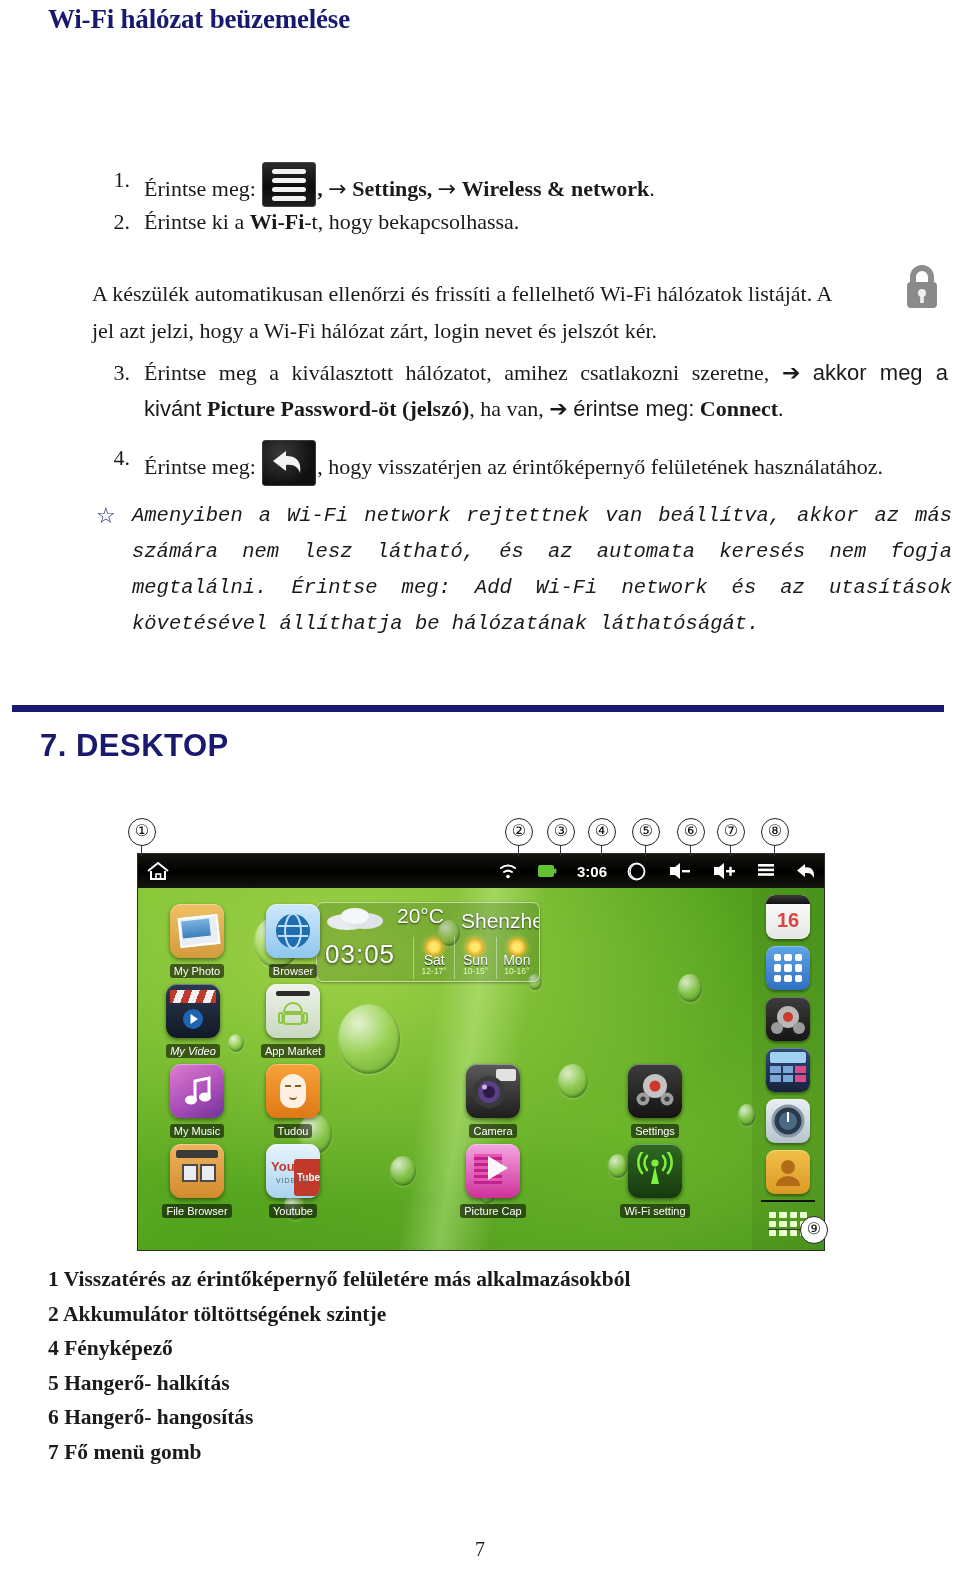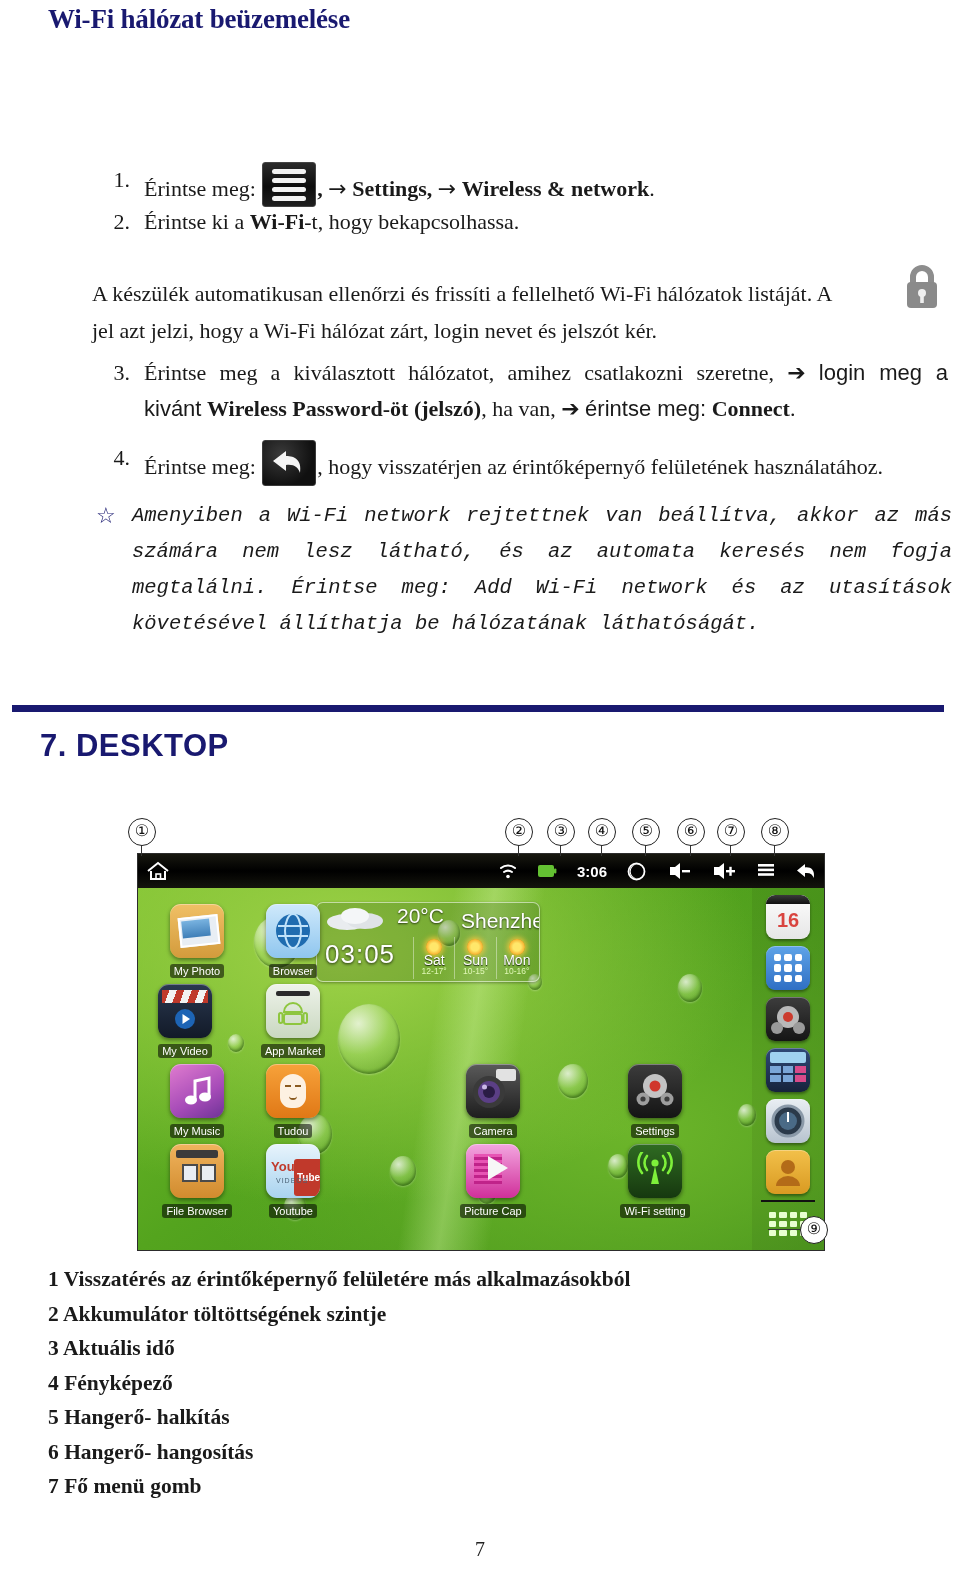--- a/index.html
+++ b/index.html
@@ -437,25 +437,25 @@
       <rect x="20.2" y="32" width="3.6" height="9" fill="#efefef"></rect>
     </svg>
   </div>
 
   <div class="step" id="step3">
     <span class="num">3.</span>
     <span class="body">
       <span style="display:block; text-align:justify; text-align-last:justify;">
         <span>Érintse meg a kiválasztott hálózatot, amihez csatlakozni szeretne,</span>
         <span class="arrow">➔</span>
-        <span class="sans">login meg a</span>
+        <span class="sans">akkor meg a</span>
       </span>
       <span style="display:block;">
         <span class="sans">kivánt</span>
-        <span class="serif-b">Wireless Password-öt (jelszó)</span><span>, ha van,</span>
+        <span class="serif-b">Picture Password-öt (jelszó)</span><span>, ha van,</span>
         <span class="arrow">➔</span>
         <span class="sans">érintse meg:</span>
         <span class="serif-b">Connect</span><span>.</span>
       </span>
     </span>
   </div>
 
   <div class="step" id="step4">
     <span class="num">4.</span>
     <span class="body">
@@ -684,21 +684,21 @@
       <div class="appgrid">
 
         <div class="app" style="left:22px; top:16px;">
           <div class="tile" style="background:linear-gradient(180deg,#f0c066 0%,#d39b3c 100%);">
             <div style="position:absolute;left:9px;top:12px;width:36px;height:26px;background:#e8eef4;border:2px solid #fff;transform:rotate(-6deg);"></div>
             <div style="position:absolute;left:12px;top:16px;width:28px;height:17px;background:linear-gradient(180deg,#79b3e0,#3f7fb8);transform:rotate(-6deg);"></div>
           </div>
           <span class="lbl">My Photo</span>
         </div>
 
-        <div class="app" style="left:10px; top:96px;">
+        <div class="app" style="left:18px; top:96px;font-style:italic;">
           <div class="tile" style="background:linear-gradient(180deg,#2a3850 0%,#121a28 100%);">
             <div style="position:absolute;left:4px;top:6px;right:4px;height:13px;background:repeating-linear-gradient(110deg,#c0392b 0 7px,#f2f2f2 7px 14px);"></div>
             <svg style="position:absolute;left:16px;top:24px;" width="22" height="22" viewBox="0 0 22 22">
               <circle cx="11" cy="11" r="10" fill="#1d64b5"></circle>
               <path d="M8.5 6 L16 11 L8.5 16 Z" fill="#fff"></path>
             </svg>
           </div>
           <span class="lbl">My Video</span>
         </div>
 
@@ -814,21 +814,20 @@
           <span class="lbl">Wi-Fi setting</span>
         </div>
 
       </div>
     </div>
   </div>
 
   <div class="legend">
     <div>1 Visszatérés az érintőképernyő felületére más alkalmazásokból</div>
     <div>2 Akkumulátor töltöttségének szintje</div>
-    <div>3 Aktuális idő</div>
     <div>4 Fényképező</div>
     <div>5 Hangerő- halkítás</div>
     <div>6 Hangerő- hangosítás</div>
     <div>7 Fő menü gomb</div>
   </div>
 
   <div class="pageno">7</div>
 
 </div>
 

